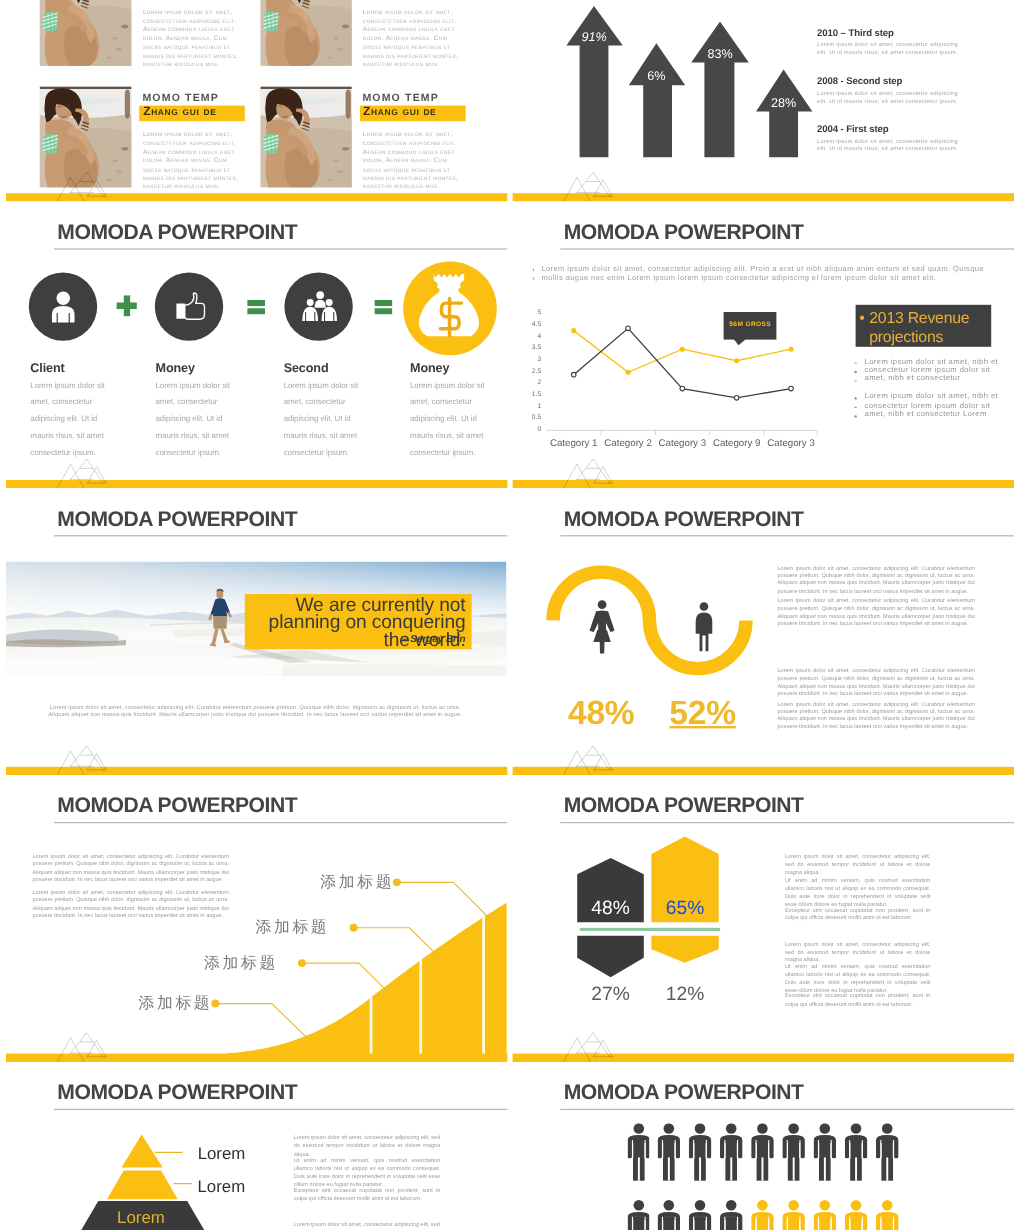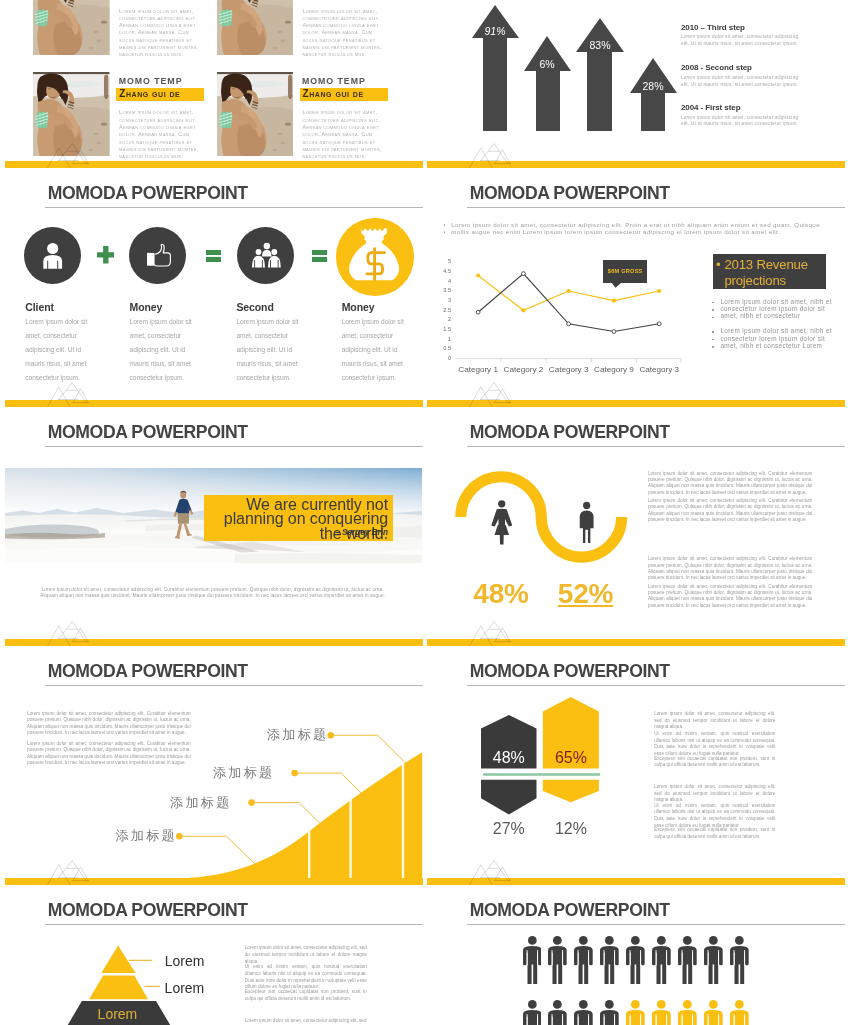--- a/index.html
+++ b/index.html
@@ -51,21 +51,21 @@
 
 .g-pct{position:absolute;color:#f0b82a;font-size:28px;font-weight:bold;letter-spacing:-.2px;line-height:1;}
 .g-par{position:absolute;font-size:4.6px;color:#9b9b9b;line-height:6.35px;width:164.5px;text-align:justify;letter-spacing:.02px;}
 
 
 .gc-par{position:absolute;font-size:4.6px;color:#9b9b9b;line-height:6.5px;width:163.6px;text-align:justify;letter-spacing:.02px;}
 .gc-lab{position:absolute;font-size:13.2px;color:#7a7a7a;white-space:nowrap;line-height:1.05;letter-spacing:2.2px;text-indent:0;}
 
 
 .hx-top{position:absolute;color:#fff;font-size:16px;text-align:center;line-height:1;}
-.hx-top.d2{color:#7f1d1d;}
+.hx-top.d2{color:#1d4ed8;}
 .hx-bot{position:absolute;color:#5a5a5a;font-size:16px;text-align:center;line-height:1;}
 .hx-par{position:absolute;font-size:4.6px;color:#9b9b9b;line-height:6.7px;width:121.2px;text-align:justify;letter-spacing:.02px;}
 
 
 .py-lab{position:absolute;font-size:14px;color:#2f2f2f;line-height:1;}
 .py-lab.y{color:#e0b030;}
 .py-par{position:absolute;font-size:4.6px;color:#9b9b9b;line-height:6.7px;width:122.1px;text-align:justify;letter-spacing:.02px;}
 
 </style>
 </head>

